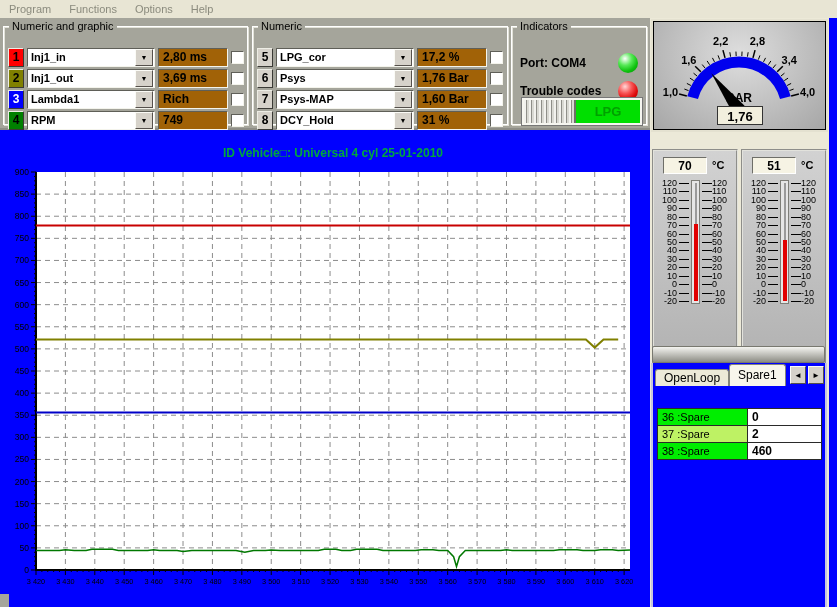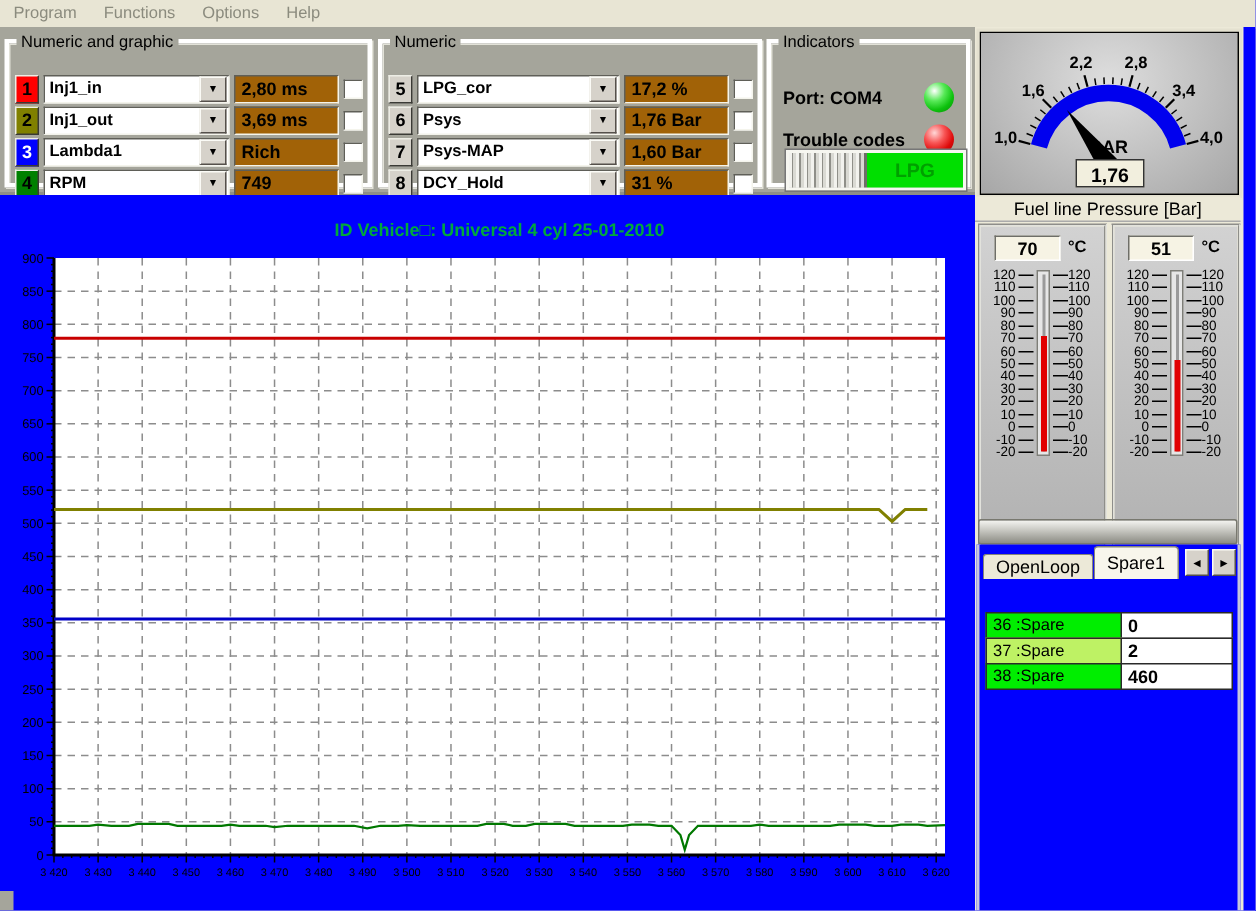--- a/index.html
+++ b/index.html
@@ -7,21 +7,21 @@
        font-family:"Liberation Sans",sans-serif;background:#ECE9D8;font-size:11px;color:#000}
 
   
   #menubar{position:absolute;left:0;top:0;width:837px;height:18px;background:#E8E5D4;
            display:flex;align-items:center;color:#8B8B7E;font-size:11px;border-bottom:1px solid #DDDACB}
   .menu-item{padding:0 9px;cursor:default}
 
   
   #control-panel{position:absolute;left:0;top:18px;width:650px;height:112px;background:#A5A59B;
                  border-bottom:2px solid #8F8F87;box-sizing:border-box}
-  .group{position:absolute;border:3px solid #ffffff;box-shadow:inset 1px 1px 0 #E2E2D8,1px 1px 0 #E2E2D8;
+  .group{position:absolute;border:1px solid #ffffff;box-shadow:inset 1px 1px 0 #E2E2D8,1px 1px 0 #E2E2D8;
          box-sizing:border-box;padding-top:19px}
   .group-label{position:absolute;top:-8px;left:5px;background:#A5A59B;padding:0 3px;font-size:11px;line-height:14px}
   #group-ng{left:3px;top:8px;width:245px;height:99px}
   #group-num{left:252px;top:8px;width:256px;height:99px}
   #group-ind{left:511px;top:8px;width:136px;height:99px}
 
   .crow{display:flex;align-items:center;height:20px;margin:1px 3px 0 4px;gap:3px}
   .numbox{width:16px;height:19px;flex:0 0 16px;display:flex;align-items:center;justify-content:center;
           font-weight:bold;font-size:12px;border:1px solid;border-color:#EDEDE5 #3A3A35 #3A3A35 #EDEDE5;box-sizing:border-box}
   .dd{display:flex;align-items:center;background:#fff;height:19px;box-sizing:border-box;
@@ -532,21 +532,20 @@
         <text x="66.62384779772103" y="23.419266333476145" text-anchor="middle" font-size="11" font-weight="bold" fill="#000">2,2</text>
         <text x="103.37615220227897" y="23.419266333476145" text-anchor="middle" font-size="11" font-weight="bold" fill="#000">2,8</text>
         <text x="135.20458146424488" y="41.79541853575513" text-anchor="middle" font-size="11" font-weight="bold" fill="#000">3,4</text>
         <text x="153.58073366652386" y="73.62384779772103" text-anchor="middle" font-size="11" font-weight="bold" fill="#000">4,0</text>
         <polygon points="57.31650893500577,51.26276653782453 79.40955142966895,92.21270516206434 90.59044857033105,83.78729483793566" fill="#000000"></polygon>
         <text x="85" y="80" text-anchor="middle" font-size="12" font-weight="bold" fill="#000">BAR</text>
       </svg>
     <div id="bar-valuebox">1,76</div>
   </div>
 
-  <div id="pressure-bar">Fuel line Pressure [Bar]</div>
 
   <div id="thermo-row">
     <div class="thermo" id="thermo-0">
         <div class="thermo-valbox">70</div>
         <div class="thermo-unit">°C</div>
         <div class="tscale">
           <div class="tlab tlab-l" style="top: 0px;">120</div>
           <div class="tlab tlab-r" style="top: 0px;">120</div>
           <div class="ttick" style="left: 25px; top: 4px;"></div>
           <div class="ttick" style="left: 48px; top: 4px;"></div>

